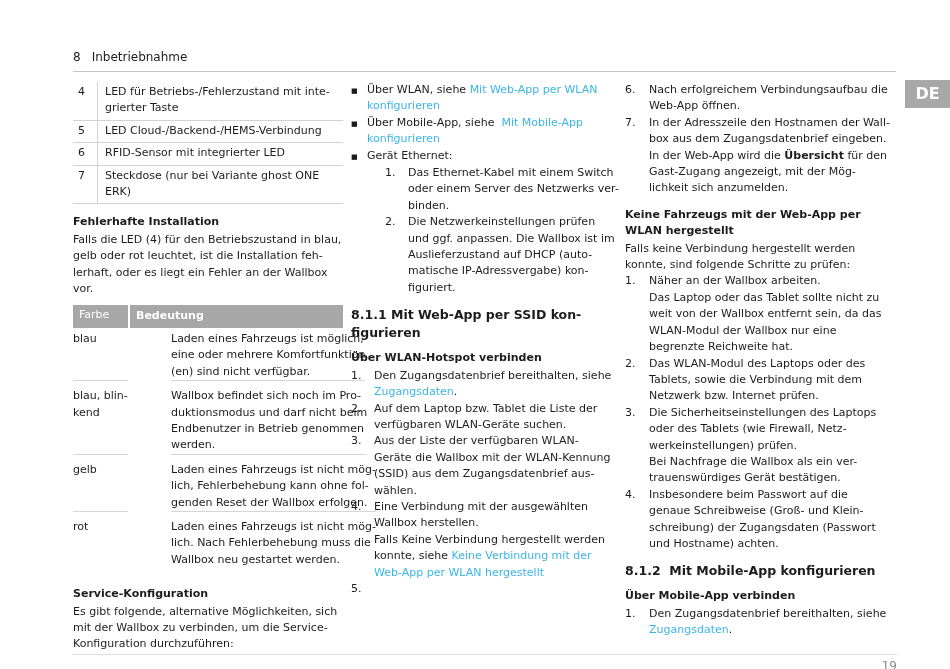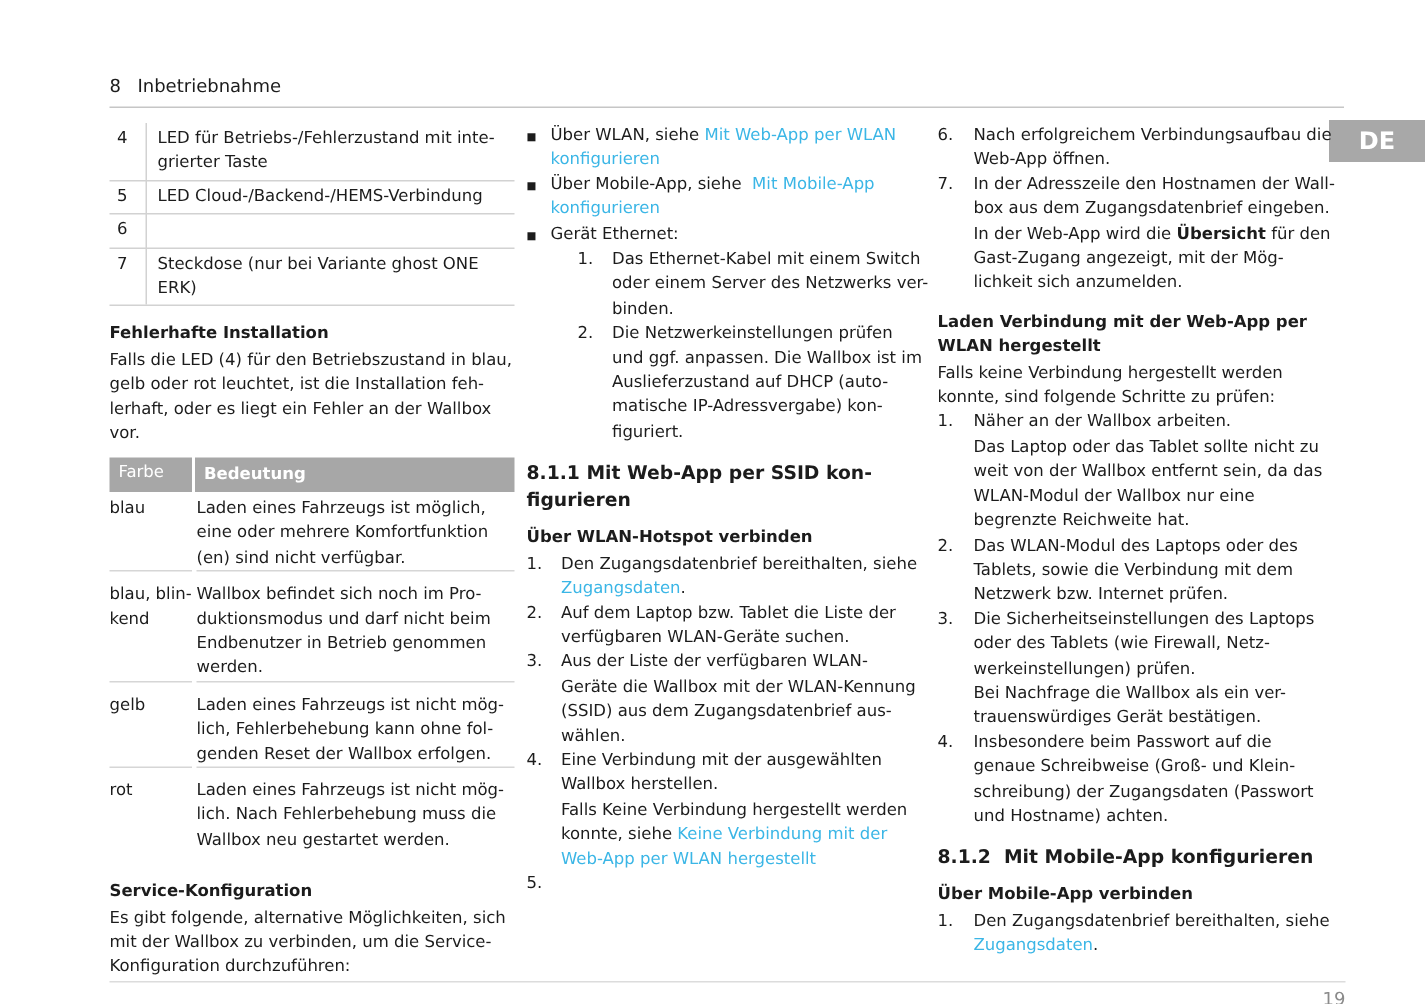--- a/index.html
+++ b/index.html
@@ -9,21 +9,21 @@
     -webkit-font-smoothing:antialiased;
   }
   .page{position:relative;width:950px;height:669px;background:#fff;overflow:hidden;margin-top:27px;}
 
   
   .doc-header{position:absolute;left:73px;top:22px;font-size:12px;}
   .doc-header .chap-num{margin-right:11px;}
   .header-rule{position:absolute;left:73px;width:823px;top:44px;border-top:1px solid #c6c6c6;}
 
   
-  .de-tab{position:absolute;right:0;top:53px;width:64px;height:28px;background:#a8a8a8;
+  .de-tab{position:absolute;right:0;top:53px;width:45px;height:28px;background:#a8a8a8;
     color:#fff;font-weight:bold;font-size:16px;display:flex;align-items:center;justify-content:center;}
 
   
   .col{position:absolute;top:55px;}
   .col-left{left:73px;width:270px;}
   .col-mid{left:351px;width:268px;}
   .col-right{left:625px;width:272px;}
 
   .pre{white-space:pre;}
 
@@ -39,21 +39,21 @@
   .h-section{font-weight:bold;font-size:12.5px;line-height:18px;margin:10px 0 2px;white-space:pre;}
 
   p.body{margin:0;white-space:pre;}
 
   
   .ctable{margin-top:8px;}
   .ct-header{display:flex;gap:2px;}
   .ct-header .ct-hc{background:#a7a7a7;color:#fff;font-weight:normal;width:55px;flex:none;
     padding:2px 0 3px 6px;box-sizing:border-box;}
   .ct-header .ct-hm{background:#a7a7a7;color:#fff;font-weight:bold;flex:1;padding:3px 0 3px 6px;}
-  .ct-row{display:flex;padding:3px 0 4px;}
+  .ct-row{display:flex;padding:3px 0 4px;gap:40px;}
   .ct-row .ct-label{width:55px;flex:none;white-space:pre;border-bottom:1px solid #d6d6d6;margin-right:3px;}
   .ct-row .ct-meaning{flex:1;white-space:pre;border-bottom:1px solid #d6d6d6;}
   .ct-row.last .ct-label,.ct-row.last .ct-meaning{border-bottom:none;}
 
   
   .li{display:flex;}
   .li .marker{flex:none;}
   .li .txt{white-space:pre;}
   .ul .marker{width:16px;font-size:7px;padding-top:1px;}
   .ol-mid .marker{width:23px;}
@@ -87,20 +87,21 @@
         <div class="legend-num">4</div>
         <div class="legend-text">LED für Betriebs-/Fehlerzustand mit inte-
 grierter Taste</div>
       </div>
       <div class="legend-row">
         <div class="legend-num">5</div>
         <div class="legend-text">LED Cloud-/Backend-/HEMS-Verbindung</div>
       </div>
       <div class="legend-row">
         <div class="legend-num">6</div>
+        <div class="legend-text">RFID-Sensor mit integrierter LED</div>
       </div>
       <div class="legend-row">
         <div class="legend-num">7</div>
         <div class="legend-text">Steckdose (nur bei Variante ghost ONE
 ERK)</div>
       </div>
     </div>
 
     <div class="h-bold">Fehlerhafte Installation</div>
     <p class="body">Falls die LED (4) für den Betriebszustand in blau,
@@ -230,21 +231,21 @@
       <div class="li">
         <div class="marker">7.</div>
         <div class="txt"><span>In der Adresszeile den Hostnamen der Wall-
 box aus dem Zugangsdatenbrief eingeben.
 In der Web-App wird die </span><span class="b">Übersicht</span><span> für den
 Gast-Zugang angezeigt, mit der Mög-
 lichkeit sich anzumelden.</span></div>
       </div>
     </div>
 
-    <div class="h-bold pre">Laden Verbindung mit der Web-App per
+    <div class="h-bold pre">Keine Fahrzeugs mit der Web-App per
 WLAN hergestellt</div>
     <p class="body">Falls keine Verbindung hergestellt werden
 konnte, sind folgende Schritte zu prüfen:</p>
 
     <div class="ol-right">
       <div class="li">
         <div class="marker">1.</div>
         <div class="txt">Näher an der Wallbox arbeiten.
 Das Laptop oder das Tablet sollte nicht zu
 weit von der Wallbox entfernt sein, da das

